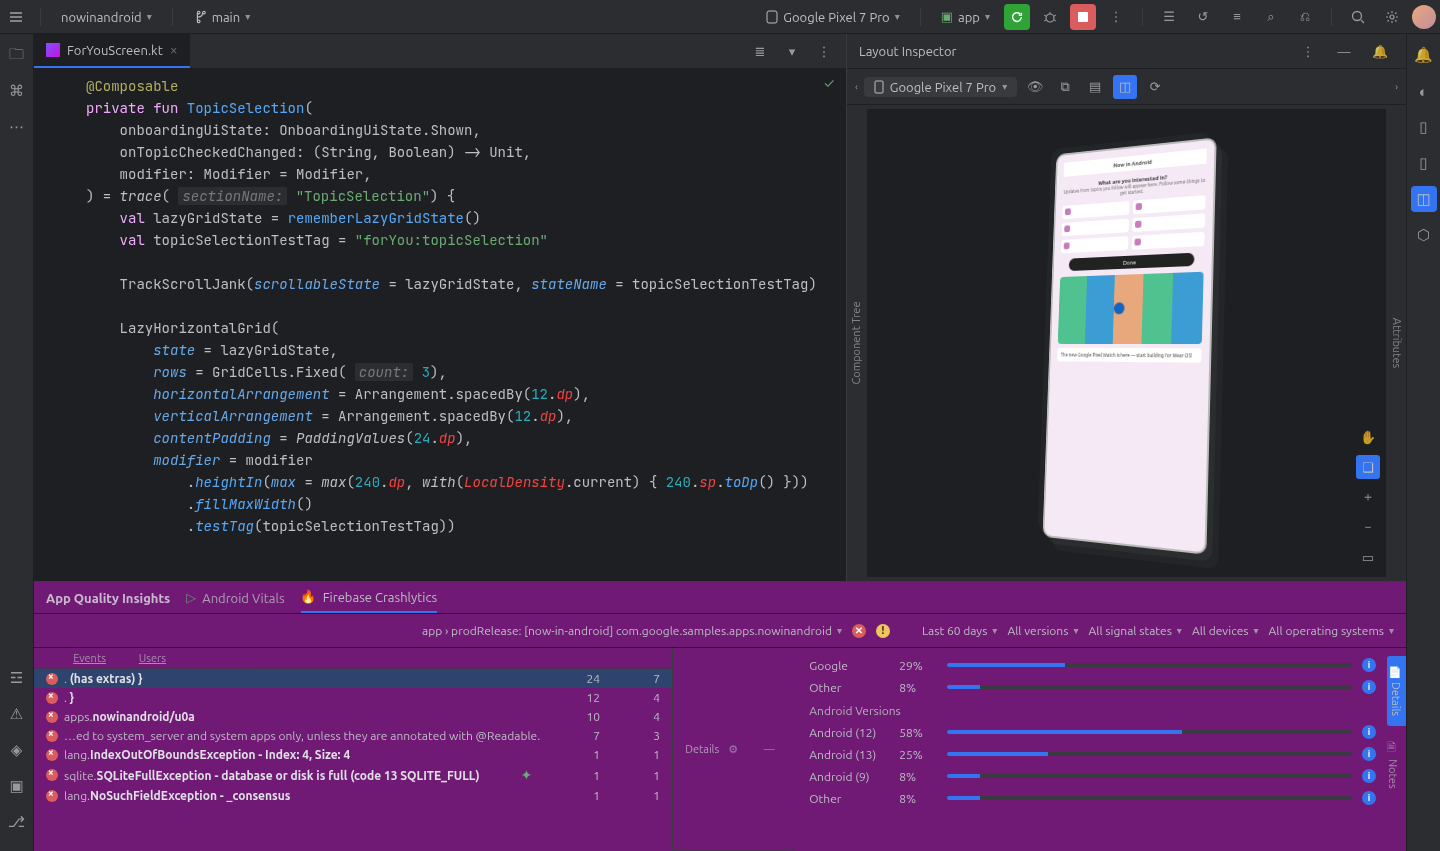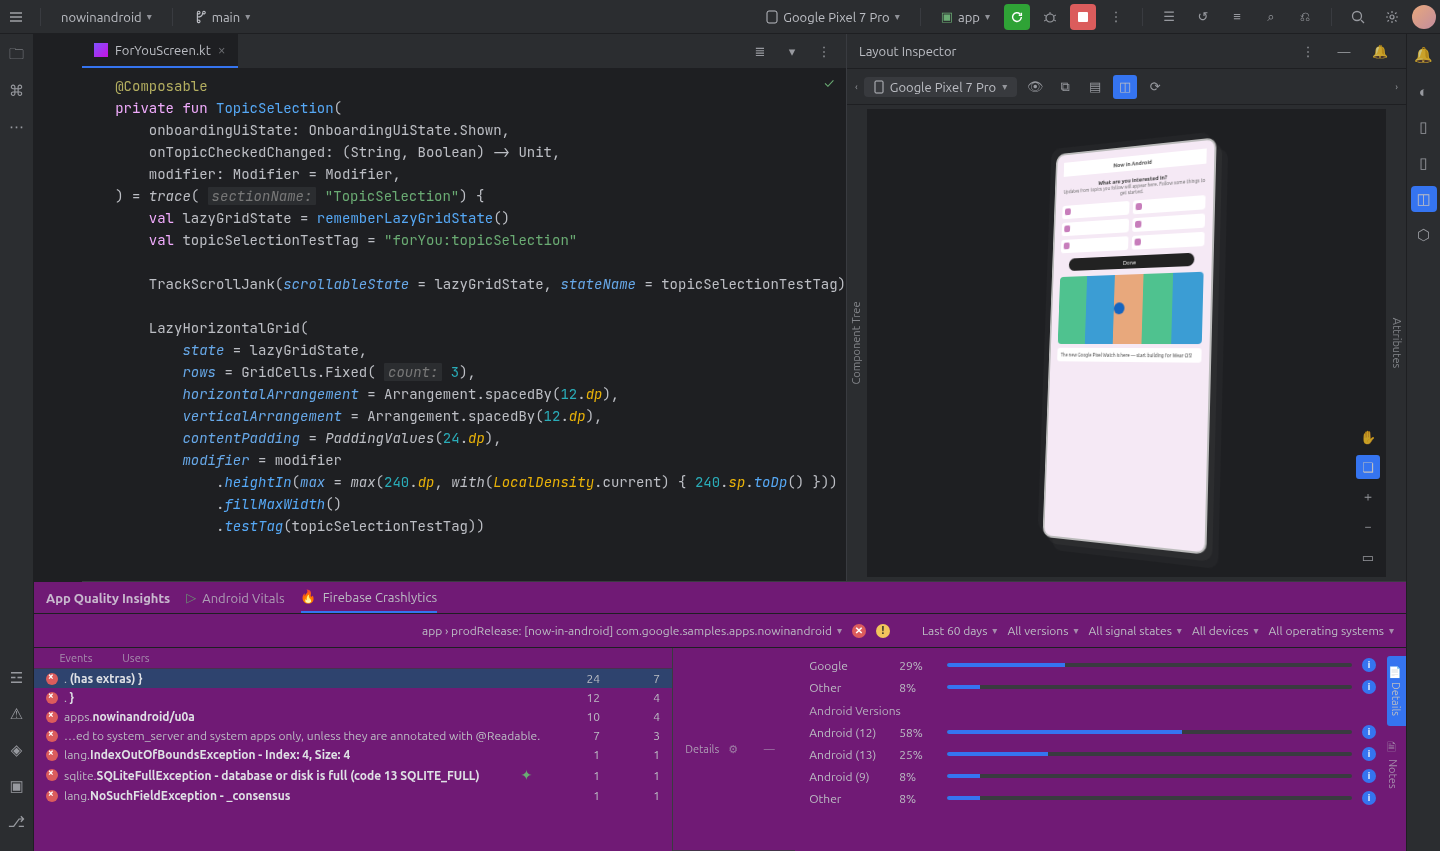--- a/index.html
+++ b/index.html
@@ -31,39 +31,39 @@
 .run-btn.red { background: #db5c5c; color: #fff; }
 .icon-btn { width: 28px; height: 28px; display: flex; align-items: center; justify-content: center; cursor: pointer; opacity: 0.75; border-radius: 4px; }
 .avatar { width: 24px; height: 24px; border-radius: 50%; background: linear-gradient(135deg,#e8a87c,#c38d9e); }
 .main-row { display: flex; height: calc(100% - 34px); }
 .left-rail, .right-rail { width: 34px; background: #2b2d30; display: flex; flex-direction: column; align-items: center; padding-top: 8px; gap: 10px; }
 .right-rail { border-left: 1px solid #1e1f22; }
 .left-rail { border-right: 1px solid #1e1f22; }
 .rail-icon { width: 26px; height: 26px; display: flex; align-items: center; justify-content: center; opacity: 0.75; cursor: pointer; border-radius: 4px; font-size: 15px; }
 .rail-icon.active { background: #3574f0; opacity: 1; }
 .center-col { flex: 1; display: flex; flex-direction: column; min-width: 0; }
-.editor-insp-row { flex: 1; display: flex; min-height: 0; border-bottom: 1px solid #393b40; margin-left: 48px;}
+.editor-insp-row { flex: 1; display: flex; min-height: 0; border-bottom: 1px solid #393b40;}
 .editor-pane { flex: 1; display: flex; flex-direction: column; min-width: 0; background: #1e1f22; }
 .tab-bar { height: 35px; display: flex; align-items: center; background: #2b2d30; border-bottom: 1px solid #1e1f22; }
 .file-tab { height: 100%; display: flex; align-items: center; gap: 7px; padding: 0 12px; background: #1e1f22; border-bottom: 2px solid #3574f0; cursor: pointer; }
 .kt-icon { width: 14px; height: 14px; background: linear-gradient(135deg,#7f52ff,#c711e1); }
 .close-x { opacity: 0.5; font-size: 14px; cursor: pointer; }
 .tab-bar .right-icons { margin-left: auto; display: flex; gap: 4px; padding-right: 8px; }
 .code-area { flex: 1; display: flex; overflow: hidden; padding-top: 6px; position: relative; }
 .gutter { width: 48px; }
 .code { flex: 1; font-family: "JetBrains Mono", Menlo, Consolas, monospace; font-size: 14px; line-height: 22px; white-space: pre; color: #bcbec4; padding-left: 4px; }
 .c-ann { color: #b3ae60; }
 .c-kw { color: #f0abfc; }
 .c-fn { color: #56a8f5; }
 .c-param { color: #67a8e8; font-style: italic;}
 .c-str { color: #6aab73; }
 .c-num { color: #2aacb8; }
 .c-it { font-style: italic; }
 .c-hint { color: #787878; font-style: italic; background: #2b2d30; padding: 0 4px; border-radius: 1px; }
-.c-prop { color: #eab308; }
+.c-prop { color: #ef4444; }
 .ok-check { position: absolute; right: 12px; top: 6px; color: #6aab73; font-size: 14px; }
 .inspector-pane { width: 560px; display: flex; flex-direction: column; background: #2b2d30; border-left: 1px solid #393b40; }
 .insp-header { height: 35px; display: flex; align-items: center; padding: 0 12px; justify-content: space-between; border-bottom: 1px solid #1e1f22; }
 .insp-header .right { display: flex; gap: 8px; }
 .insp-toolbar { height: 36px; display: flex; align-items: center; padding: 0 8px; gap: 6px; border-bottom: 1px solid #1e1f22; }
 .device-pill { display: flex; align-items: center; gap: 6px; background: #383a3e; padding: 3px 10px; border-radius: 4px; cursor: pointer; }
 .tb-icon { width: 24px; height: 24px; display: flex; align-items: center; justify-content: center; opacity: 0.75; cursor: pointer; border-radius: 3px; }
 .tb-icon.active { background: #3574f0; opacity: 1; }
 .insp-body { flex: 1; display: flex; position: relative; }
 .vtab { position: absolute; left: 0; top: 50%; transform: translateY(-50%) rotate(180deg); writing-mode: vertical-rl; font-size: 11px; opacity: 0.6; padding: 8px 3px; cursor: pointer; }
@@ -88,21 +88,21 @@
 .fire-icon { color: #ffa726; }
 .bp-filters { height: 34px; display: flex; align-items: center; padding: 0 12px; gap: 10px; border-bottom: 1px solid #1e1f22; font-size: 12px; justify-content: flex-end; }
 .filter-chip { display: flex; align-items: center; gap: 5px; cursor: pointer; }
 .err-dot { width: 14px; height:14px; border-radius:50%; background:#db5c5c; color:#fff; display:flex; align-items:center; justify-content:center; font-size:10px; font-weight:bold;}
 .warn-dot { width: 14px; height:14px; border-radius:50%; background:#f2c55c; color:#222; display:flex; align-items:center; justify-content:center; font-size:10px; font-weight:bold;}
 .bp-body { flex: 1; display: flex; min-height: 0; }
 .issues-pane { flex: 1.05; display: flex; flex-direction: column; border-right: 1px solid #393b40; min-height: 0;}
 .details-pane { flex: 1.3; display: flex; flex-direction: row; padding: 0; min-height: 0; position: relative;}
 .issues-header { display: flex; padding: 4px 12px; font-size: 11px; opacity: 0.7; border-bottom: 1px solid #393b40; }
 .ih-name { flex: 1; }
-.ih-ev, .ih-us { width: 60px; text-align: center; }
+.ih-ev, .ih-us { width: 60px; text-align: right; text-decoration: underline; }
 .issue-row { display: flex; padding: 3px 12px; align-items: center; cursor: pointer; font-size: 12px; }
 .issue-row.sel { background: #2e436e; }
 .issue-row .nm { flex: 1; display: flex; align-items: center; gap: 6px; overflow: hidden; white-space: nowrap; }
 .issue-row .ev, .issue-row .us { width: 60px; text-align: right; }
 .ierr { width: 12px; height:12px; border-radius:50%; background:#db5c5c; flex-shrink:0; position:relative;}
 .ierr::after{content:"×"; position:absolute; color:#fff; font-size:10px; left:2px; top:-2px; font-weight:bold;}
 .new-badge { color: #6aab73; font-size: 14px; margin-left: auto; margin-right: 8px; }
 .details-header { display: flex; padding: 6px 12px; font-size: 11px; opacity: 0.8; align-items: center; border-bottom: 1px solid #393b40; }
 .details-header .r { margin-left: auto; display: flex; gap: 8px; }
 .det-vtab { position: absolute; right: 0; top: 8px; writing-mode: vertical-rl; font-size: 11px; padding: 10px 3px; cursor: pointer; background: #3574f0; border-radius: 3px 0 0 3px;}

